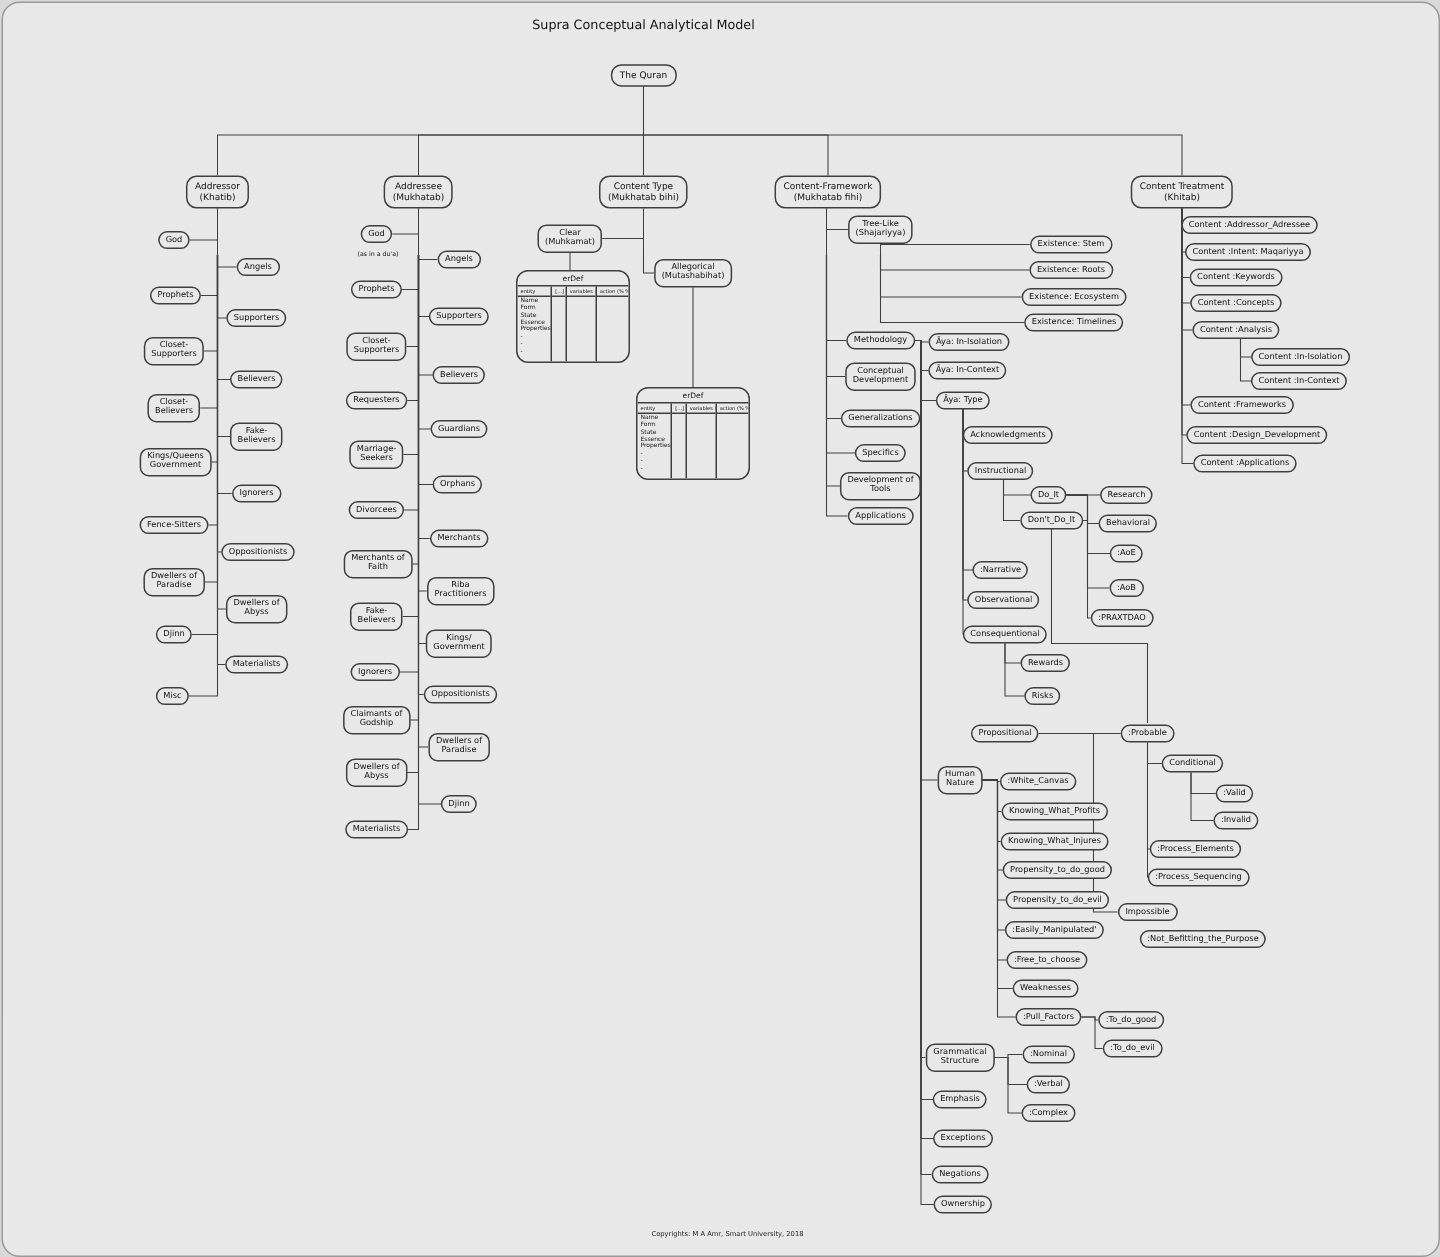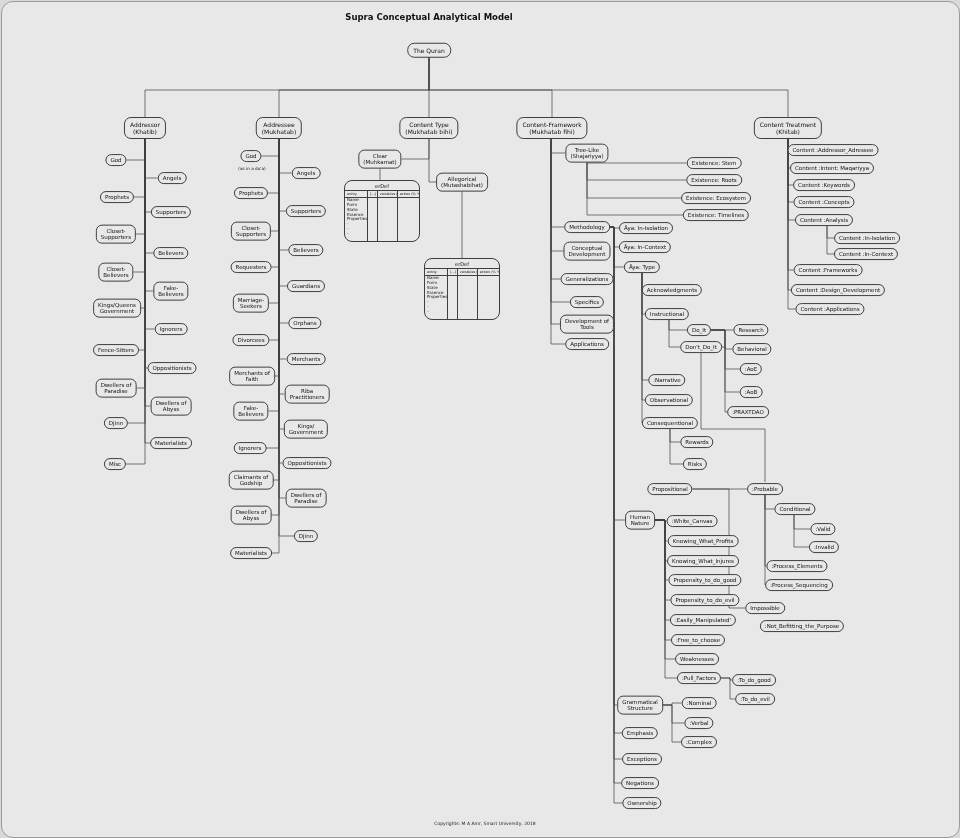--- a/index.html
+++ b/index.html
@@ -1,20 +1,20 @@
 <!DOCTYPE html>
 <html style="--bg: #e8e8e8; --bd: #3f3f3f; --tx: #111111;"><head>
 <meta charset="utf-8">
 <style>
   html,body{margin:0;padding:0;background:#d9d9d9;}
   #frame{position:relative;width:957px;height:835px;margin:1px;background:var(--bg,#e8e8e8);
     border:1.5px solid #9a9a9a;border-radius:12px;overflow:hidden;
     font-family:"DejaVu Sans","Liberation Sans",sans-serif;color:var(--tx,#111);}
   #diagram-title{position:absolute;left:427px;top:10px;transform:translateX(-50%);
-    font-size:8.5px;white-space:nowrap;font-weight:bold;}
+    font-size:8.5px;white-space:nowrap;}
   #footer{position:absolute;left:483px;top:819px;transform:translateX(-50%);
     font-size:4.5px;white-space:nowrap;color:#222;}
   #edges{position:absolute;left:0;top:0;}
   .node{position:absolute;transform:translate(-50%,-50%);border:0.8px solid var(--bd,#3f3f3f);
     border-radius:6px;padding:1.5px 4px;font-size:5.5px;line-height:1.25;text-align:center;
     white-space:pre;background:var(--bg,#e8e8e8);box-sizing:border-box;}
   .node.main{font-size:6px;padding:2.5px 5px;border-radius:7px;}
   .node.text{border:none;background:transparent;font-size:4.2px;padding:0;border-radius:0;}
   .node.erdef{width:76px;height:62px;padding:0;border-radius:8px;overflow:hidden;
     display:flex;flex-direction:column;white-space:normal;}

